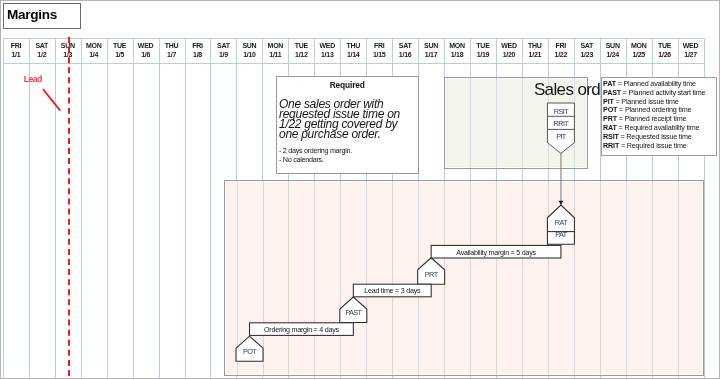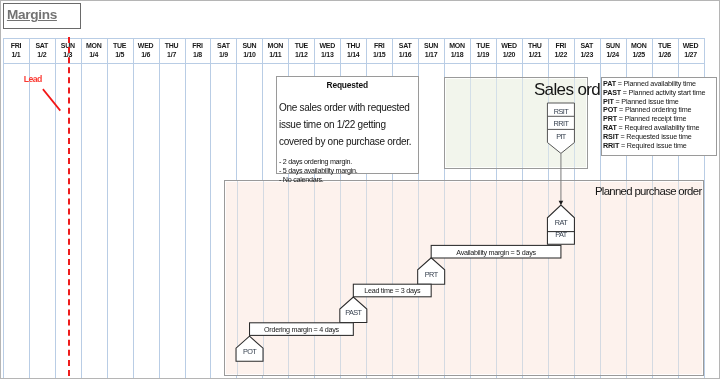--- a/index.html
+++ b/index.html
@@ -8,21 +8,21 @@
        -webkit-font-smoothing:antialiased;}
   #root{position:relative;width:720px;height:379px;box-sizing:border-box;background:#fff;}
   #frame{position:absolute;left:0;top:0;width:720px;height:379px;box-sizing:border-box;
          border:1px solid #b5b5b5;pointer-events:none;z-index:50;}
   .abs{position:absolute;}
 
   
   #title-box{left:3px;top:2.9px;width:77.5px;height:26.1px;border:1px solid #6a6a6a;
              background:#fff;box-sizing:border-box;}
   #title-text{position:absolute;left:2.9px;top:3.3px;font-size:13.6px;font-weight:bold;
-              color:#737373;letter-spacing:-0.3px;text-decoration:underline;}
+              color:#000000;letter-spacing:-0.3px;}
 
   
   #grid{left:2.9px;top:37.6px;width:700.7px;height:340px;box-sizing:border-box;}
   .vline{position:absolute;top:0;width:1px;height:340px;background:#b9cde5;}
   .hline{position:absolute;left:0;width:700.7px;height:1px;background:#b9cde5;}
   .daycell{position:absolute;top:1px;height:25px;width:25.95px;text-align:center;
            color:#1a1a1a;font-size:7.0px;font-weight:bold;line-height:8.9px;
            padding-top:3.7px;box-sizing:border-box;letter-spacing:-0.27px;}
 
   
@@ -39,22 +39,22 @@
   #so-panel{left:444.4px;top:76.6px;width:143.7px;height:92px;background:#f2f5ec;
             box-shadow:inset 0 0 0 1px rgba(255,255,255,0.85);}
   #so-title{left:533.9px;top:79.8px;font-size:17px;color:#151515;letter-spacing:-0.62px;}
   #ppo-panel{left:223.5px;top:180.3px;width:480.4px;height:195.6px;background:#fdf2ed;
              box-shadow:inset 0 0 0 1px rgba(255,255,255,0.85);}
   #ppo-title{left:594.9px;top:184.5px;font-size:11.4px;color:#151515;letter-spacing:-0.68px;}
 
   #scenario-panel{left:275.8px;top:76.1px;width:142.9px;height:98.3px;background:#fff;}
   #scenario-title{text-align:center;font-size:8.4px;font-weight:bold;color:#111;
                   margin-top:3.2px;letter-spacing:-0.15px;}
-  #scenario-body{font-size:10px;color:#151515;line-height:17px;margin:8.6px 0 0 2.2px;
-                 letter-spacing:-0.28px;}
+  #scenario-body{font-size:12px;color:#151515;line-height:10px;margin:8.6px 0 0 2.2px;
+                 letter-spacing:-0.28px;font-style:italic;}
   #scenario-list{font-size:7.2px;color:#151515;line-height:8.97px;margin:8.6px 0 0 2.2px;
                  letter-spacing:-0.28px;}
 
   #legend-panel{left:600.5px;top:76.8px;width:116.9px;height:78.9px;background:#fff;}
   #legend-list{font-size:7.2px;color:#151515;line-height:8.8px;margin:2.2px 0 0 1.6px;
                letter-spacing:-0.19px;}
   #legend-list b{font-weight:bold;}
 
   svg{position:absolute;left:0;top:0;overflow:visible;}
   .shp{fill:#fff;stroke:#2b2b2b;stroke-width:1.05;}
@@ -245,28 +245,26 @@
       <i style="left:297.5px;background:#d4dae2"></i>
       <i style="left:323.44999999999993px;background:#d4dae2"></i>
       <i style="left:349.4px;background:#d4dae2"></i>
       <i style="left:375.35px;background:#d4dae2"></i>
       <i style="left:401.29999999999995px;background:#d4dae2"></i>
       <i style="left:427.25px;background:#d4dae2"></i>
       <i style="left:453.19999999999993px;background:#d4dae2"></i>
     </div>
 
   <div id="so-title" class="abs">Sales order</div>
-  <div id="ppo-title" class="abs">Planned purchase order</div>
 
   <div id="scenario-panel" class="panel">
-    <div id="scenario-title">Requested</div>
+    <div id="scenario-title">Required</div>
     <div id="scenario-body">One sales order with requested issue time on 1/22 getting covered by one purchase order.</div>
     <div id="scenario-list">
         <div>- 2 days ordering margin.</div>
-        <div>- 5 days availability margin.</div>
         <div>- No calendars.</div>
       </div>
   </div>
 
   <div id="legend-panel" class="panel">
     <div id="legend-list">
         <div><b>PAT</b> = Planned availability time</div>
         <div><b>PAST</b> = Planned activity start time</div>
         <div><b>PIT</b> = Planned issue time</div>
         <div><b>POT</b> = Planned ordering time</div>

